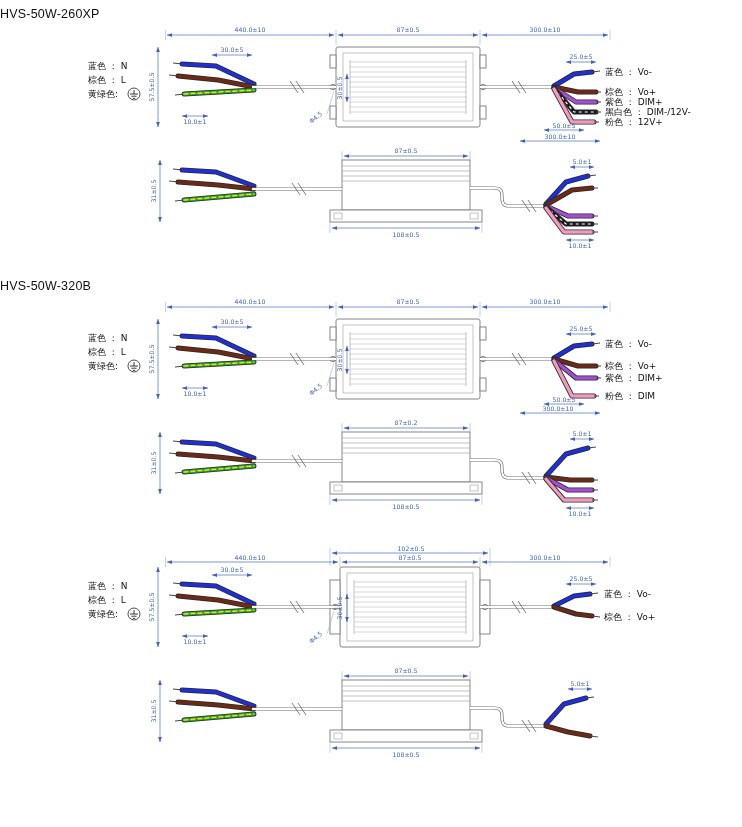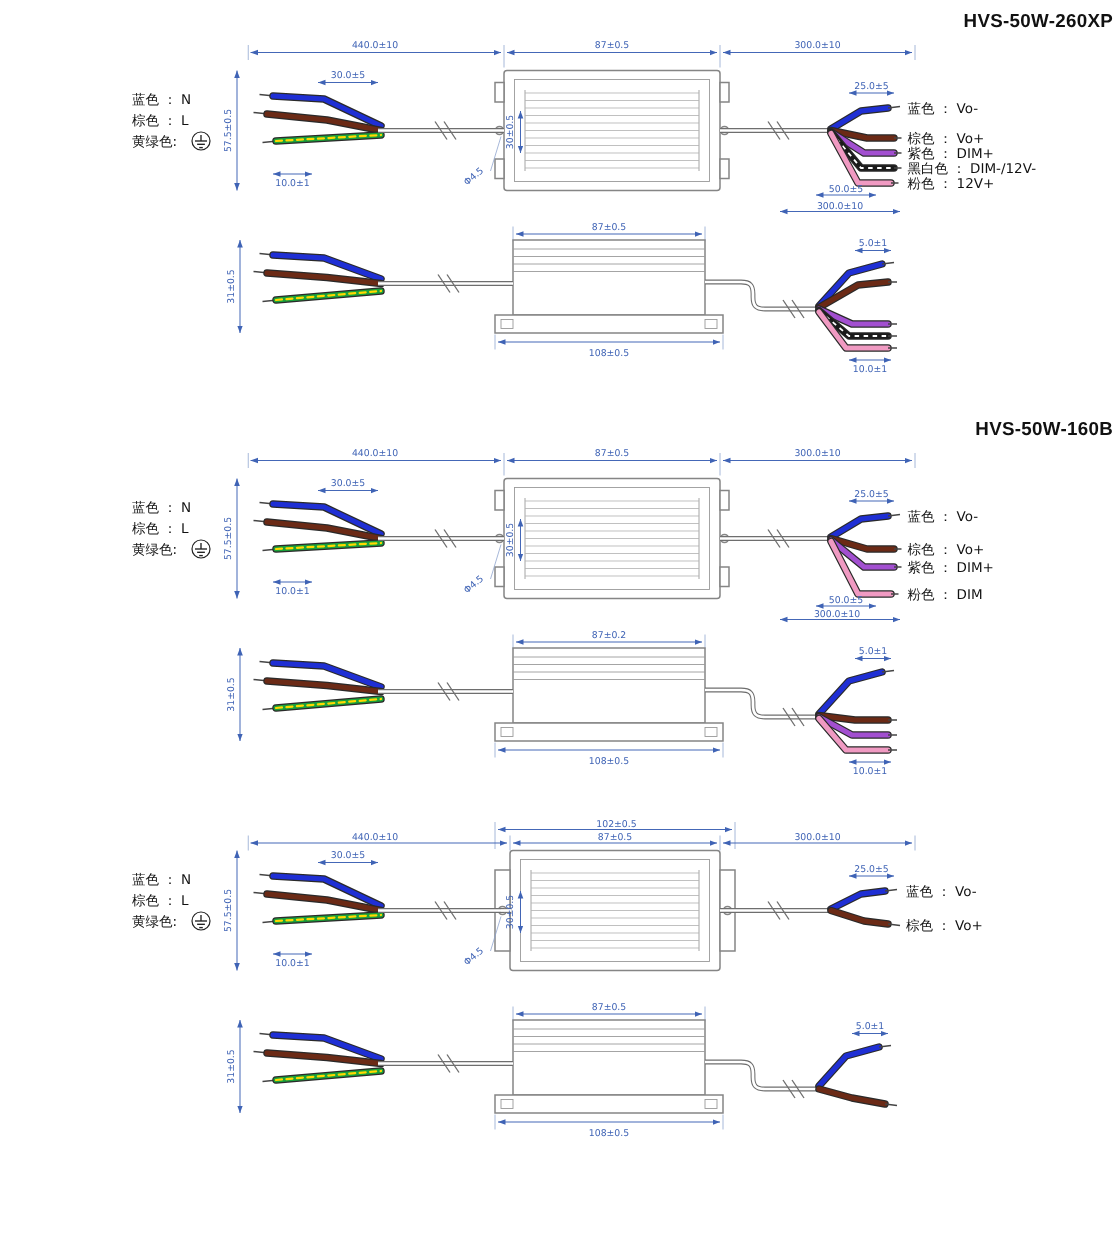--- a/index.html
+++ b/index.html
@@ -1,18 +1,18 @@
 <!DOCTYPE html>
 <html><head>
 <meta charset="utf-8">
 <style>
   html,body{margin:0;padding:0;background:#fff}
   body{width:742px;height:827px;font-family:"DejaVu Sans",sans-serif}
   .page{position:relative;width:742px;height:827px;background:#fff;overflow:hidden}
-  h2.title{margin:7px 0 3px;text-align:right;font-size:12.5px;font-weight:bold;color:#111;
+  h2.title{margin:7px 0 3px;text-align:left;font-size:12.5px;font-weight:normal;color:#111;
            font-family:"Liberation Sans","DejaVu Sans",sans-serif;letter-spacing:.2px}
   svg{display:block}
   .dt{font-size:6.2px;fill:#3f63b5}
   .mid{text-anchor:middle}
   .lbl{font-size:9px;fill:#111}
   .dl{stroke:#3f63b5;stroke-width:.65;fill:none}
   .ext{stroke:#8aa0cc;stroke-width:.5}
   .ol{stroke:#858585;stroke-width:1;fill:#fff}
   .olthin{stroke:#9a9a9a;stroke-width:.6;fill:none}
   .fin{stroke:#b3b3b3;stroke-width:.55}
@@ -249,21 +249,21 @@
         </g>
         <line class="dl" marker-start="url(#ar)" marker-end="url(#ar)" x1="570" y1="143" x2="594" y2="143"></line>
         <text class="dt mid" x="582" y="140">5.0±1</text>
         <line class="dl" marker-start="url(#ar)" marker-end="url(#ar)" x1="566" y1="216" x2="594" y2="216"></line>
         <text class="dt mid" x="580" y="224">10.0±1</text>
       </g>
     </svg>
   </section>
 
   <section>
-    <h2 class="title">HVS-50W-160B</h2>
+    <h2 class="title">HVS-50W-320B</h2>
     <svg width="742" height="248" viewBox="0 0 742 248">
       <g>
         <use href="#gTopDimLines"></use>
         <text class="dt mid" x="250" y="8">440.0±10</text>
         <text class="dt mid" x="408" y="8">87±0.5</text>
         <text class="dt mid" x="545" y="8">300.0±10</text>
         <use href="#gLeftDim"></use>
         <text class="dt mid" transform="rotate(-90 154 63)" x="154" y="63">57.5±0.5</text>
 
         <use href="#gBodyTop"></use>

